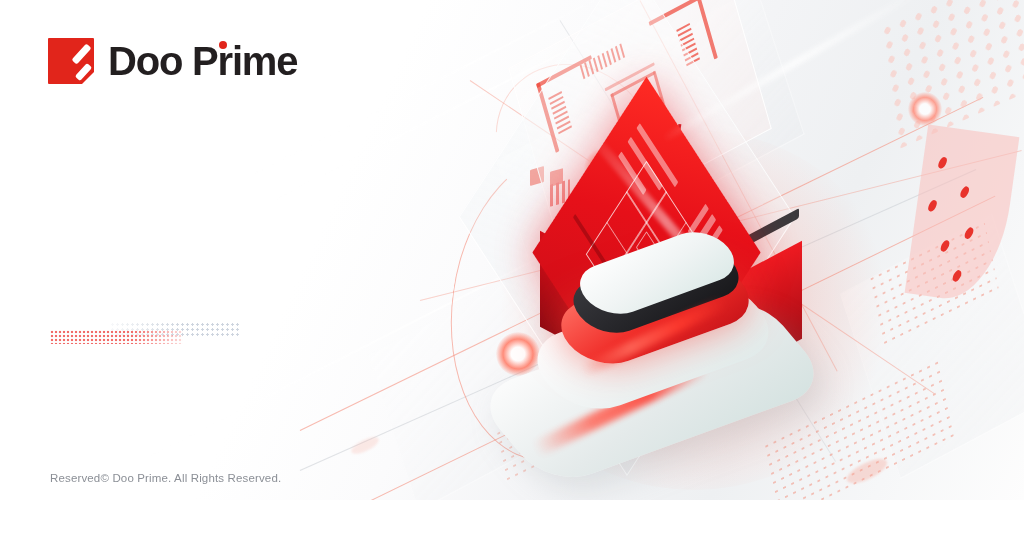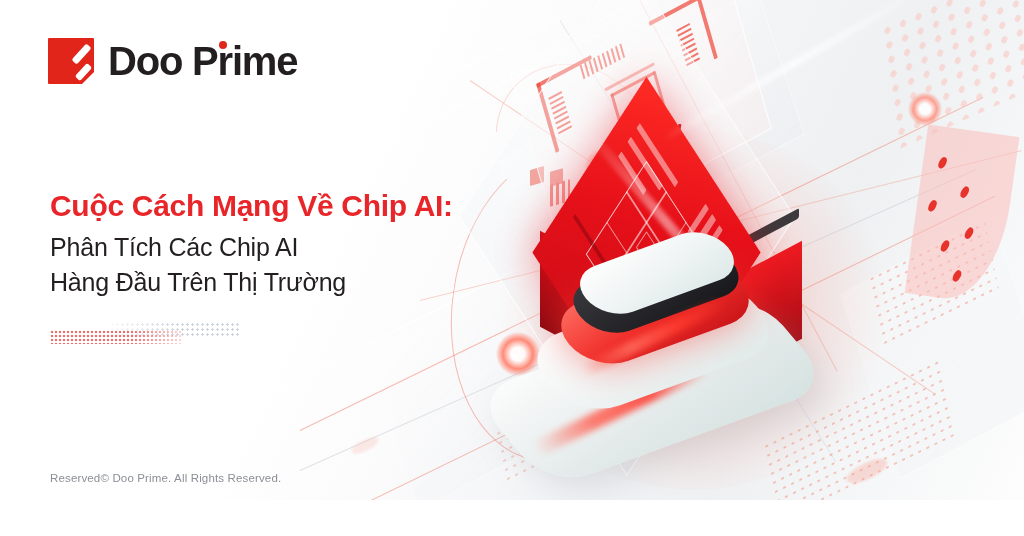--- a/index.html
+++ b/index.html
@@ -250,25 +250,20 @@
   <div class="logo">
     <div class="logo-mark">
       <span class="bar b1"></span>
       <span class="bar b2"></span>
       <span class="notch"></span>
     </div>
     <div class="logo-text">Doo Prime</div>
     <span class="logo-dot"></span>
   </div>
 
-  <div class="copy">
-    <h1 class="headline">Cuộc Cách Mạng Về Chip AI:</h1>
-    <p class="subline">Phân Tích Các Chip AI</p>
-    <p class="subline">Hàng Đầu Trên Thị Trường</p>
-  </div>
 
   <div class="accent">
     <div class="blue"></div>
     <div class="red"></div>
   </div>
 
   <div class="copyright">Reserved© Doo Prime. All Rights Reserved.</div>
 
   <div class="art">
 

